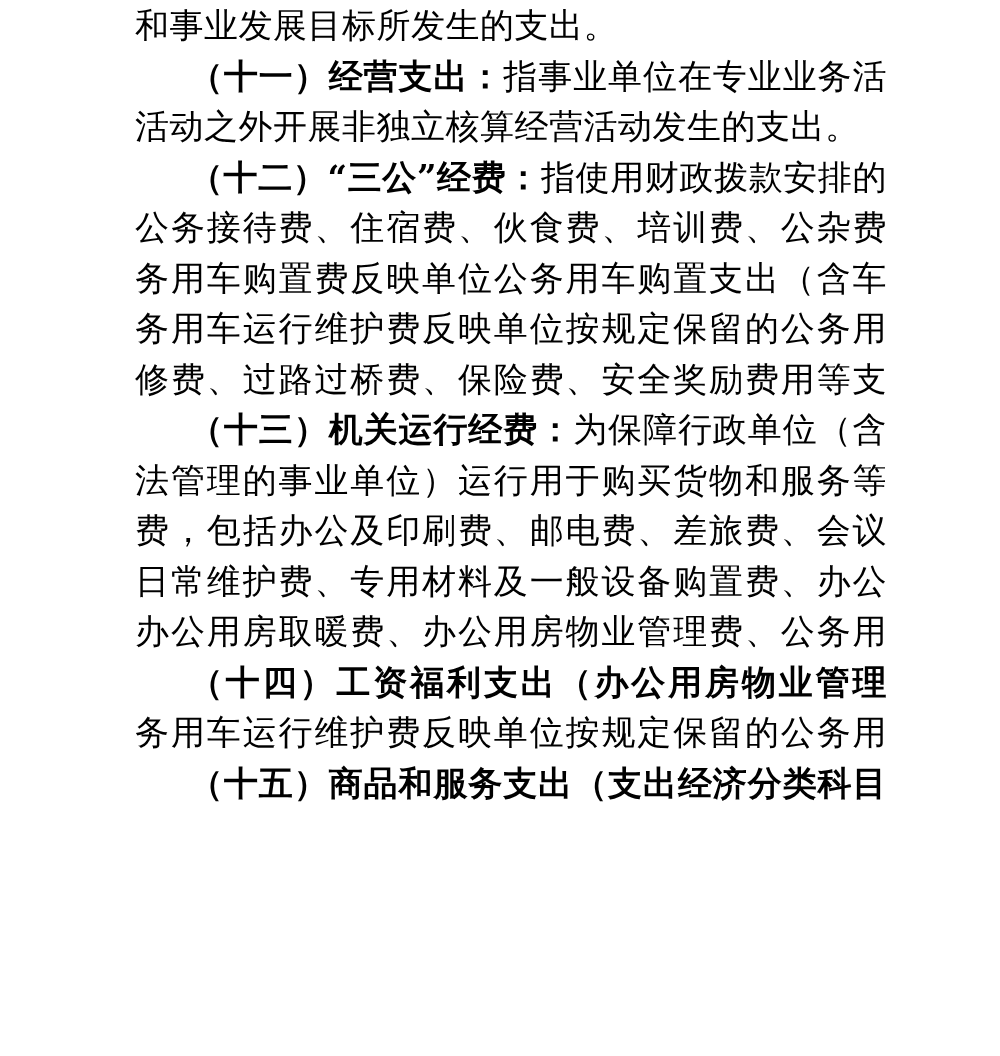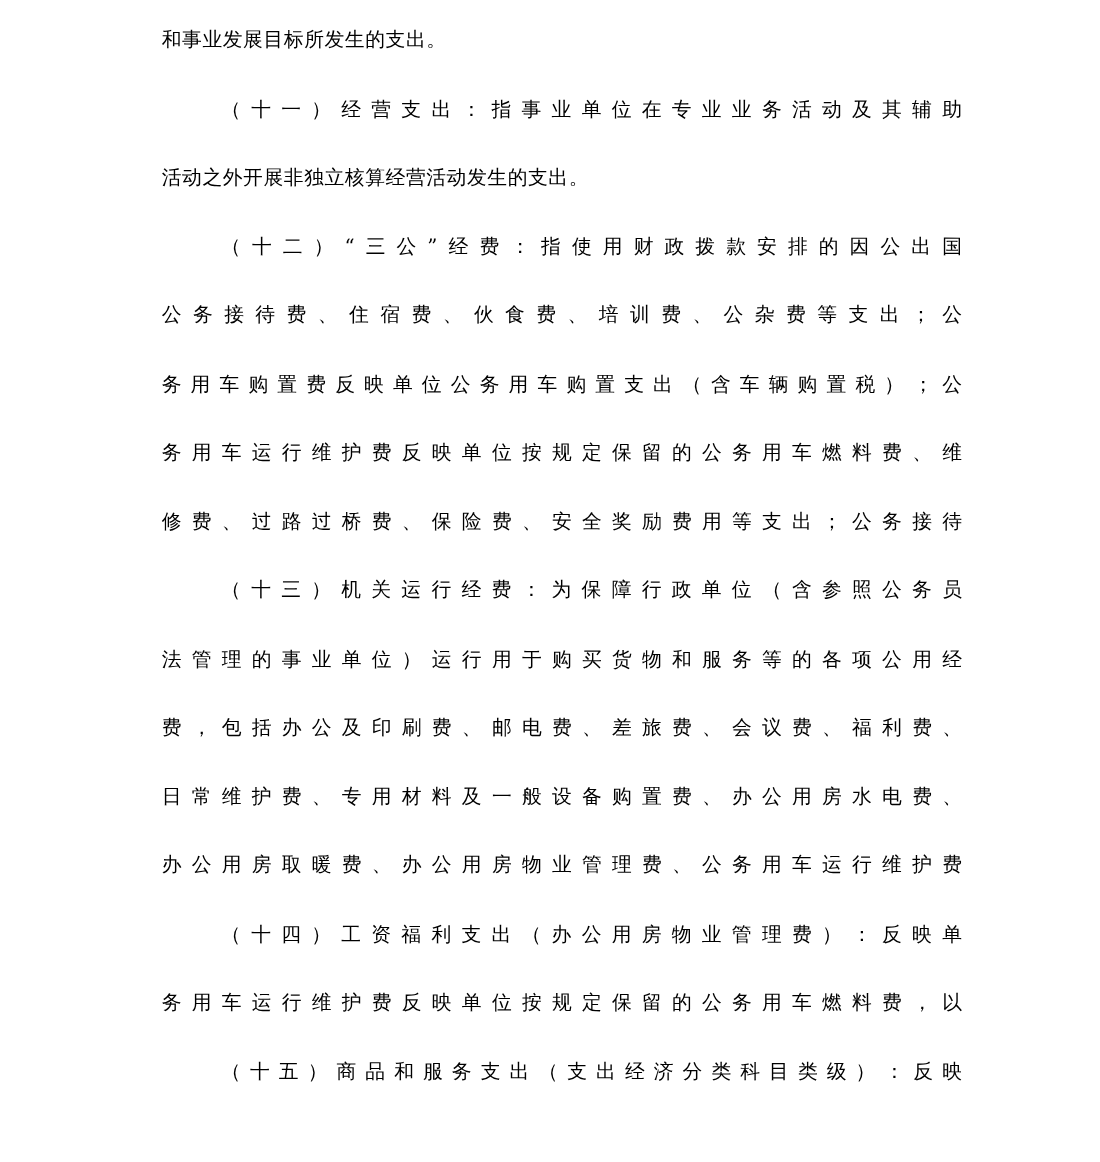--- a/index.html
+++ b/index.html
@@ -16,38 +16,38 @@
   }
   .textblock {
     position: absolute;
     left: 135px;
     top: 0;
     width: 752px;
     color: #000000;
     font-family: "DejaVu Serif", "Liberation Serif", serif;
   }
   .line {
-    margin: 12px;
+    margin: 0;
     height: 50.5px;
     line-height: 50.5px;
-    font-size: 18px;
+    font-size: 34px;
     letter-spacing: 0.5px;
     white-space: normal;
     overflow: hidden;
   }
   .line.just {
     text-align: justify;
     text-align-last: justify;
     text-justify: inter-character;
   }
   .line.indent {
     text-indent: 54px;
   }
   .b {
-    font-weight: normal;
+    font-weight: bold;
   }
 </style>
 </head>
 <body>
 
 <div class="page">
   <div class="textblock">
 
     <p class="line"><span class="b"></span><span>和事业发展目标所发生的支出。</span></p>
 

